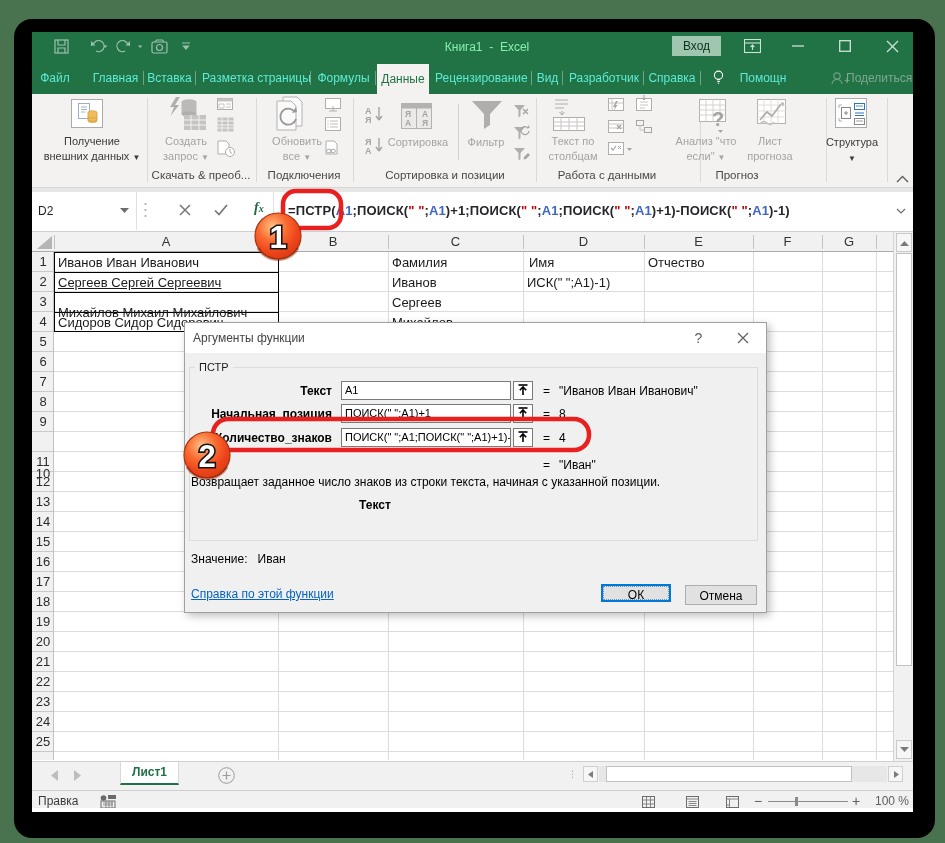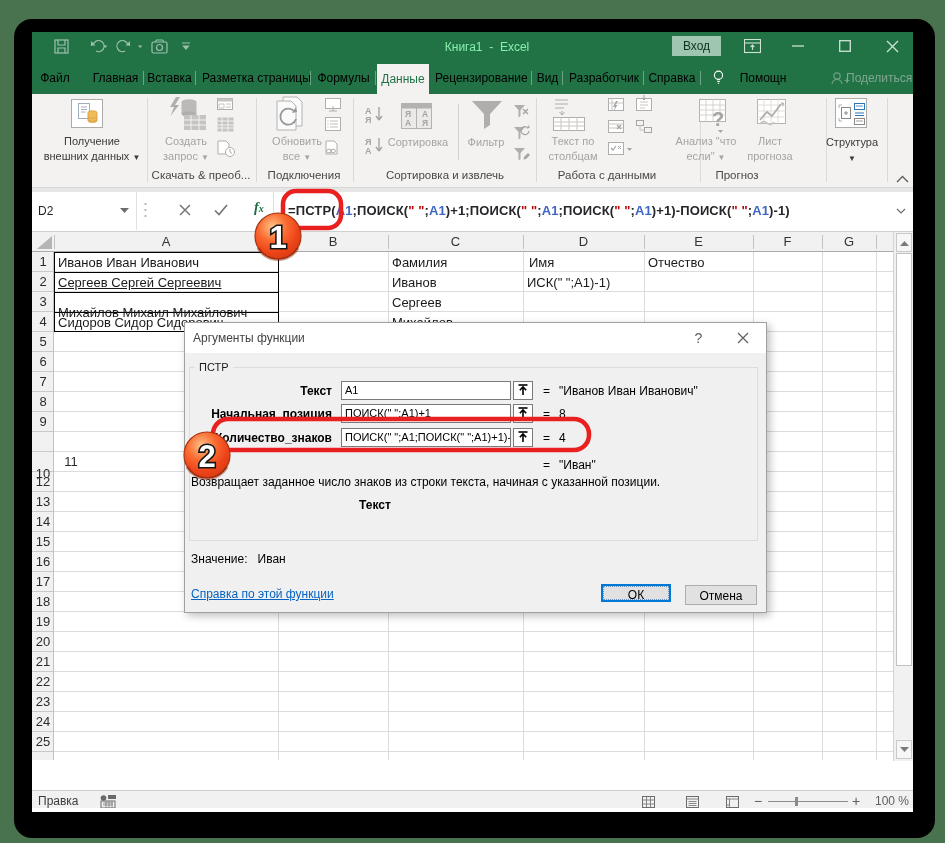--- a/index.html
+++ b/index.html
@@ -3,21 +3,21 @@
 <style>
   * { margin:0; padding:0; box-sizing:border-box; }
   html,body { width:945px; height:843px; overflow:hidden; }
   body { background:#49734f; font-family:"Liberation Sans", sans-serif; position:relative; }
   .frame { position:absolute; left:14px; top:19px; width:921px; height:819px; background:#000; border-radius:18px; }
   .win { position:absolute; left:32px; top:32px; width:881px; height:780px; background:#fff; overflow:hidden; }
   .abs { position:absolute; }
   
   .tbar { position:absolute; left:0; top:0; width:881px; height:30px; background:#217346; }
   .tabs { position:absolute; left:0; top:30px; width:881px; height:32px; background:#217346; }
-  .tab { position:absolute; top:0; height:32px; line-height:32px; color:#000000; font-size:12px; text-align:center; white-space:nowrap; }
+  .tab { position:absolute; top:0; height:32px; line-height:32px; color:#5eead4; font-size:12px; text-align:center; white-space:nowrap; }
   .tsep { position:absolute; top:9px; width:1px; height:14px; background:rgba(255,255,255,.35); }
   .atab { position:absolute; left:345px; top:2px; width:52px; height:30px; background:#f3f2f1; color:#217346; font-size:12px; text-align:center; line-height:30px; }
   
   .ribbon { position:absolute; left:0; top:62px; width:881px; height:94px; background:#f3f2f1; border-bottom:1px solid #d8d6d4; }
   .gsep { position:absolute; top:4px; width:1px; height:84px; background:#dcdad8; }
   .glab { position:absolute; top:75px; font-size:11.5px; color:#4a4843; text-align:center; white-space:nowrap; }
   .bcap { position:absolute; font-size:11px; text-align:center; white-space:nowrap; line-height:15px; }
   .en { color:#3b3a39; } .dis { color:#a6a4a2; }
   
   .fbar { position:absolute; left:0; top:156px; width:881px; height:44px; background:#fff; border-bottom:1px solid #cfcfcf; }
@@ -245,21 +245,21 @@
     <div class="bcap dis" style="left:114px;top:40px;width:80px;">Создать<br>запрос <span style="font-size:8px">▼</span></div>
     <div class="bcap dis" style="left:225px;top:40px;width:80px;">Обновить<br>все <span style="font-size:8px">▼</span></div>
     <div class="bcap dis" style="left:353px;top:41px;width:66px;">Сортировка</div>
     <div class="bcap dis" style="left:434px;top:41px;width:40px;">Фильтр</div>
     <div class="bcap dis" style="left:511px;top:40px;width:60px;">Текст по<br>столбцам</div>
     <div class="bcap dis" style="left:639px;top:40px;width:70px;">Анализ "что<br>если" <span style="font-size:8px">▼</span></div>
     <div class="bcap dis" style="left:708px;top:40px;width:60px;">Лист<br>прогноза</div>
     <div class="bcap en" style="left:792px;top:41px;width:56px;">Структура<br><span style="font-size:8px">▼</span></div>
     <div class="glab" style="left:117px;width:104px;">Скачать &amp; преоб...</div>
     <div class="glab" style="left:227px;width:90px;">Подключения</div>
-    <div class="glab" style="left:353px;width:120px;">Сортировка и извлечь</div>
+    <div class="glab" style="left:353px;width:120px;">Сортировка и позиции</div>
     <div class="glab" style="left:515px;width:120px;">Работа с данными</div>
     <div class="glab" style="left:675px;width:60px;">Прогноз</div>
   </div>
 
   <div class="fbar">
     <div class="abs" style="left:0;top:0;width:881px;height:4px;background:#e6e6e6"></div>
     <div class="abs" style="left:6px;top:4px;width:90px;height:38px;line-height:38px;font-size:12px;color:#1f1f1f;">D2</div>
     <svg class="abs" style="left:88px;top:20px" width="9" height="6" viewBox="0 0 9 6">
         <path d="M0 0l4.5 5L9 0z" fill="#6d6d6d"></path>
       </svg>
@@ -333,21 +333,21 @@
       <div class="rn" style="top:0px;">1</div>
         <div class="rn" style="top:20px;">2</div>
         <div class="rn" style="top:40px;">3</div>
         <div class="rn" style="top:60px;">4</div>
         <div class="rn" style="top:80px;">5</div>
         <div class="rn" style="top:100px;">6</div>
         <div class="rn" style="top:120px;">7</div>
         <div class="rn" style="top:140px;">8</div>
         <div class="rn" style="top:160px;">9</div>
         <div class="rn" style="top:180px;margin-top:32px;">10</div>
-        <div class="rn" style="top:200px;margin-left:28px;">11</div>
+        <div class="rn" style="top:200px;">11</div>
         <div class="rn" style="top:220px;">12</div>
         <div class="rn" style="top:240px;">13</div>
         <div class="rn" style="top:260px;">14</div>
         <div class="rn" style="top:280px;">15</div>
         <div class="rn" style="top:300px;">16</div>
         <div class="rn" style="top:320px;">17</div>
         <div class="rn" style="top:340px;">18</div>
         <div class="rn" style="top:360px;">19</div>
         <div class="rn" style="top:380px;">20</div>
         <div class="rn" style="top:400px;">21</div>
@@ -363,20 +363,44 @@
     <svg class="abs" style="left:6px;top:8px" width="9" height="6" viewBox="0 0 9 6">
         <path d="M0 6l4.5-5L9 6z" fill="#7b7b7b"></path>
       </svg>
     <div class="abs" style="left:2px;top:21px;width:16px;height:413px;background:#fff;border:1px solid #c1c1c1;"></div>
     <div class="abs" style="left:2px;top:508px;width:16px;height:19px;background:#f6f6f6;border:1px solid #c9c9c9;"></div>
     <svg class="abs" style="left:6px;top:515px" width="9" height="6" viewBox="0 0 9 6">
         <path d="M0 0l4.5 5L9 0z" fill="#7b7b7b"></path>
       </svg>
   </div>
 
+  <div class="sheetbar">
+    <svg class="abs" style="left:19px;top:8px" width="8" height="11" viewBox="0 0 8 11">
+        <path d="M7 0L0 5.5 7 11z" fill="#bdbdbd"></path>
+      </svg>
+    <svg class="abs" style="left:41px;top:8px" width="8" height="11" viewBox="0 0 8 11">
+        <path d="M1 0l7 5.5L1 11z" fill="#bdbdbd"></path>
+      </svg>
+    <div class="abs" style="left:88px;top:0;width:59px;height:23px;background:#fff;border-left:1px solid #d9d9d9;border-right:1px solid #d9d9d9;border-bottom:2px solid #1e7145;text-align:center;line-height:21px;font-size:12px;font-weight:bold;color:#1e7145;">Лист1</div>
+    <svg class="abs" style="left:186px;top:5px" width="17" height="17" viewBox="0 0 17 17">
+        <circle cx="8.5" cy="8.5" r="7.8" fill="none" stroke="#9a9a9a"></circle>
+        <path d="M8.5 4.5v8M4.5 8.5h8" stroke="#9a9a9a" stroke-width="1.2"></path>
+      </svg>
+    <div class="abs" style="left:536px;top:7px;font-size:9px;color:#9a9a9a;letter-spacing:1px;">⋮</div>
+    <div class="abs" style="left:551px;top:4px;width:15px;height:16px;background:#f6f6f6;border:1px solid #cfcfcf;"></div>
+    <svg class="abs" style="left:556px;top:9px" width="6" height="7" viewBox="0 0 6 7">
+        <path d="M5 0L0 3.5 5 7z" fill="#7b7b7b"></path>
+      </svg>
+    <div class="abs" style="left:567px;top:4px;width:288px;height:16px;background:#e7e7e7;"></div>
+    <div class="abs" style="left:574px;top:4px;width:246px;height:16px;background:#fff;border:1px solid #c1c1c1;"></div>
+    <div class="abs" style="left:856px;top:4px;width:15px;height:16px;background:#f6f6f6;border:1px solid #cfcfcf;"></div>
+    <svg class="abs" style="left:861px;top:9px" width="6" height="7" viewBox="0 0 6 7">
+        <path d="M1 0l5 3.5L1 7z" fill="#7b7b7b"></path>
+      </svg>
+  </div>
 
   <div class="status">
     <div class="abs" style="left:6px;top:0;height:21px;line-height:21px;font-size:12px;color:#3b3b3b;">Правка</div>
     <svg class="abs" style="left:68px;top:4px" width="16" height="13" viewBox="0 0 16 13">
       <circle cx="3.5" cy="3" r="2.8" fill="#6a6a6a"></circle>
         <rect x="8" y="0" width="8" height="4" fill="#6a6a6a"></rect>
       <rect x="1" y="6" width="14" height="7" fill="none" stroke="#6a6a6a"></rect>
         <path d="M3 8h10M3 10h10M6 6v7M9 6v7M12 6v7" stroke="#6a6a6a" stroke-width=".7"></path>
     </svg>
     <svg class="abs" style="left:610px;top:5px" width="13" height="12" viewBox="0 0 13 12">

